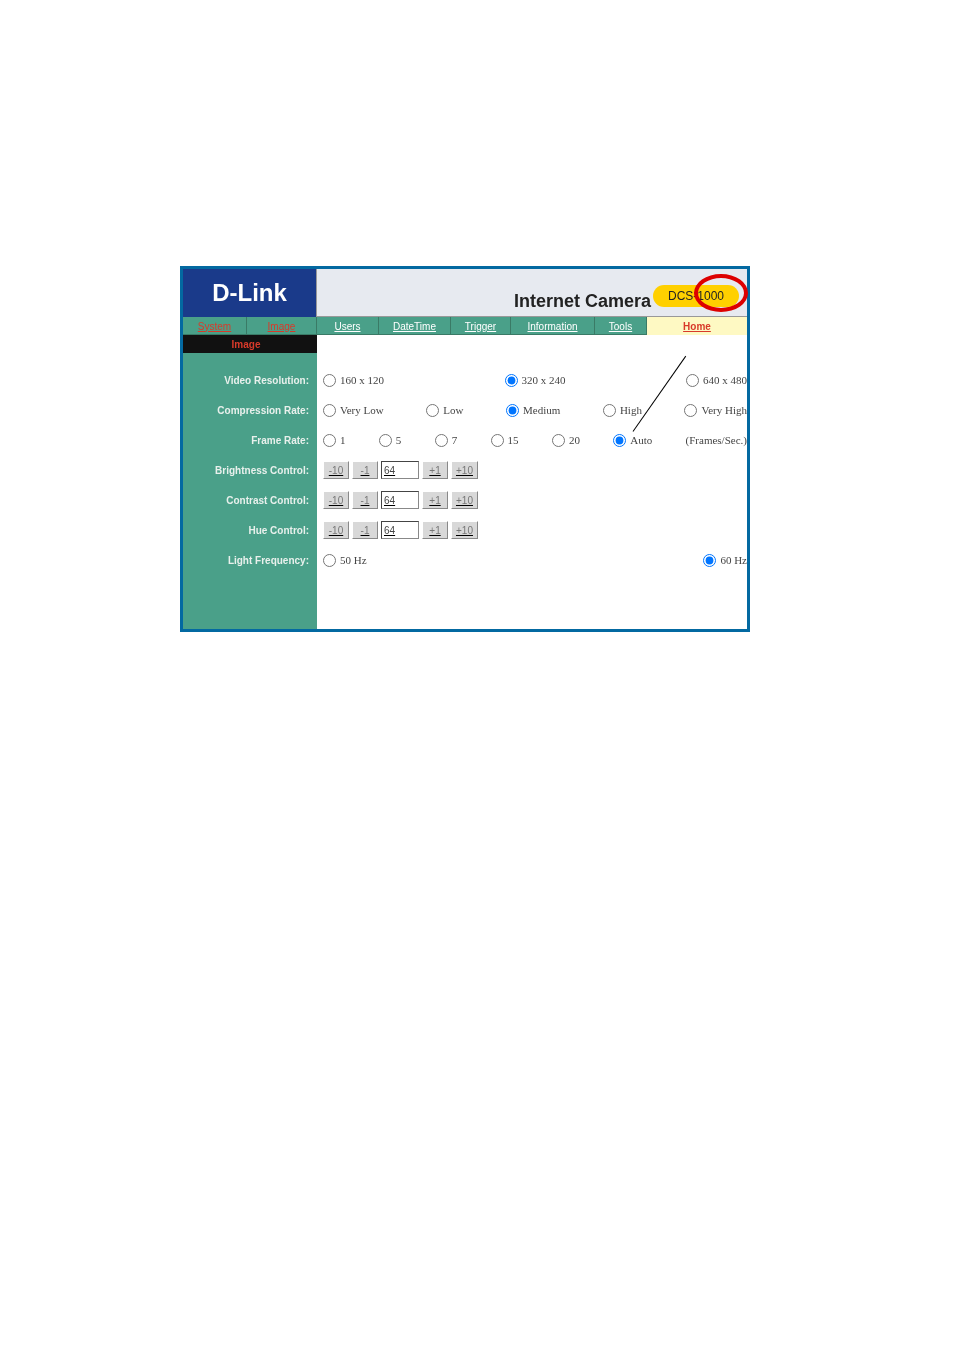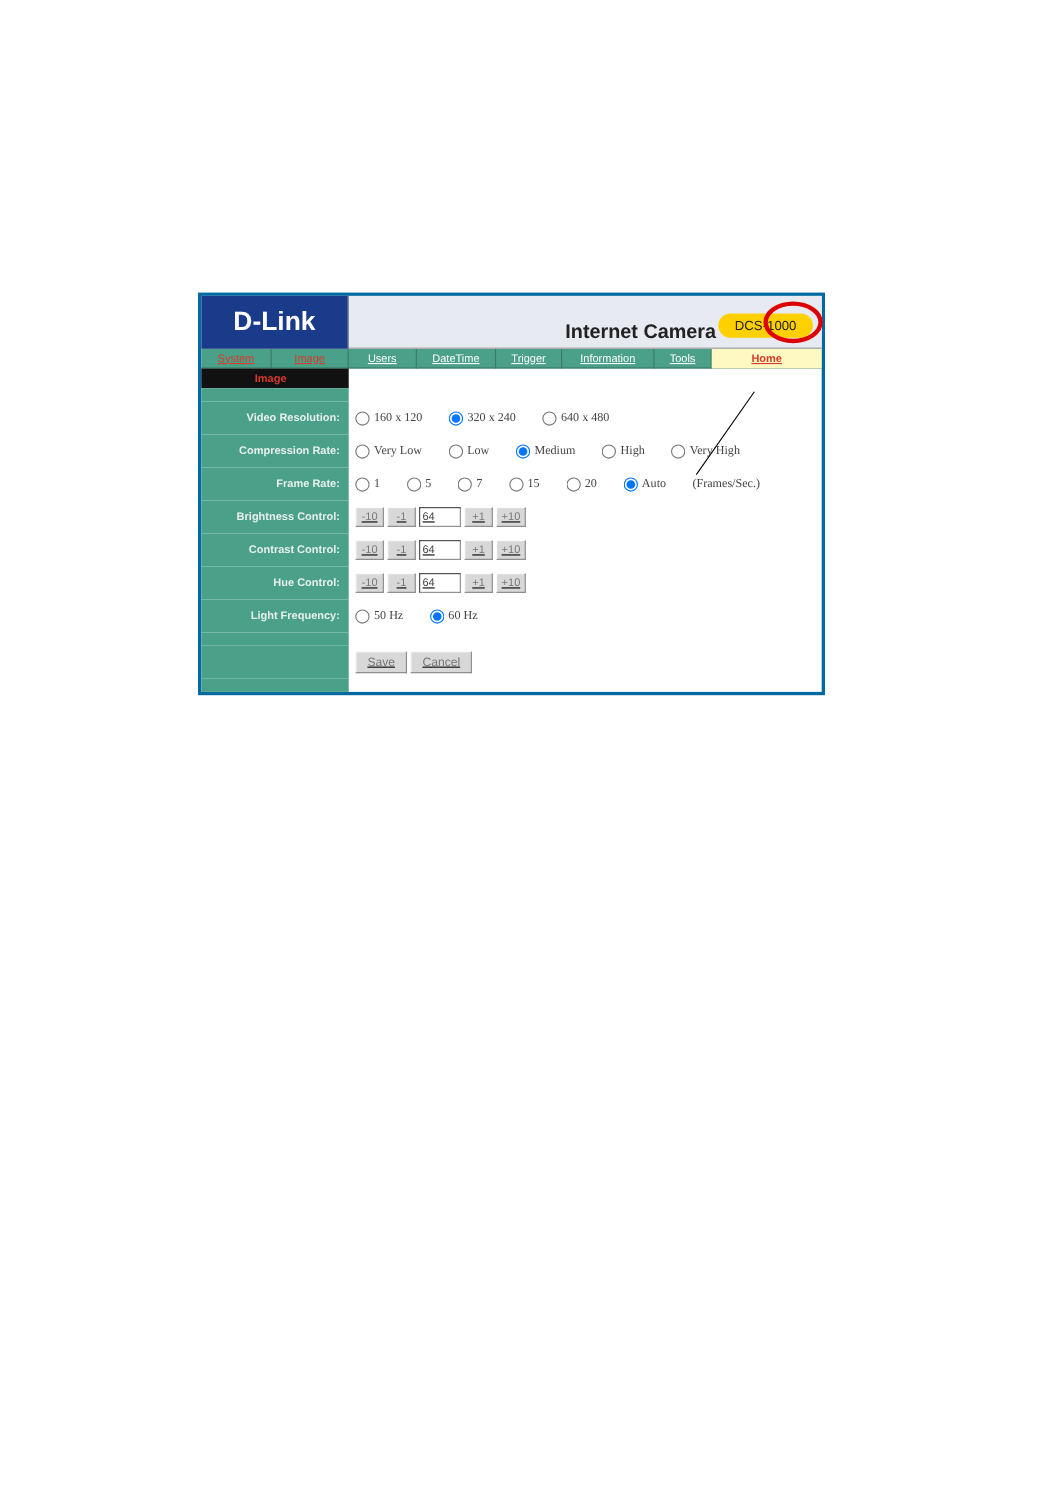--- a/index.html
+++ b/index.html
@@ -8,21 +8,21 @@
     .frame { position: absolute; left: 180px; top: 266px; width: 570px; border: 3px solid #0369a1; background: #fff; }
     .header { position: relative; height: 48px; background: #e7eaf0; border-bottom: 1px solid #999; }
     .logo-area { position: absolute; left: 0; top: 0; width: 134px; height: 48px; background: #1a3a8a; color: #fff; font-weight: bold; font-family: Arial, sans-serif; display: flex; align-items: center; justify-content: center; font-size: 24px; border-right: 1px solid #999; }
     .header-right-text { position: absolute; right: 96px; top: 22px; font-family: Arial, sans-serif; font-size: 18px; font-weight: bold; color: #222; }
     .model-badge { position: absolute; right: 8px; top: 16px; width: 86px; height: 22px; background: #ffd000; border-radius: 11px; display: flex; align-items: center; justify-content: center; font-family: Arial, sans-serif; font-size: 12px; font-weight: normal; color: #222; }
     .nav { height: 18px; background: #4aa089; display: flex; border-bottom: 1px solid #3a7a66; }
     .nav-item { height: 18px; display: flex; align-items: center; justify-content: center; font-family: Arial, sans-serif; font-size: 10px; color: #fff; text-decoration: underline; border-right: 1px solid #3a7a66; padding: 0 4px; cursor: pointer; }
     .nav-item.active-system { color: #d83a2a; }
     .nav-item.active-image { color: #d83a2a; }
     .nav-item.home { background: #fef9c3; color: #d83a2a; font-weight: bold; }
-    .radio-line { font-size: 11px; color: #444; display: flex; align-items: center; gap: 24px; padding-left: 6px; }
+    .radio-line { font-size: 11px; color: #444; display: flex; align-items: center; gap: 4px; padding-left: 6px; justify-content: space-between; }
     .radio-opt { display: inline-flex; align-items: center; gap: 2px; }
     .radio-opt input[type=radio] { margin: 0 2px 0 0; }
     .control-line { display: flex; align-items: center; gap: 3px; padding-left: 6px; text-decoration: underline; }
     .btn-small { font-size: 10px; height: 18px; min-width: 26px; background: #d8d8d8; border: 1px solid #888; border-top-color: #fff; border-left-color: #fff; color: #777; cursor: pointer; padding: 0 4px; }
     .num-input { width: 38px; height: 18px; font-size: 10px; border: 1px solid #888; border-top-color: #444; border-left-color: #444; background: #fff; padding-left: 2px; color: #444; }
     .action-btn { font-size: 11px; height: 20px; padding: 0 10px; background: #d8d8d8; border: 1px solid #888; border-top-color: #fff; border-left-color: #fff; color: #777; cursor: pointer; }
     .annot-circle { position: absolute; border: 4px solid #d00; border-radius: 50%; pointer-events: none; }
     .annot-line { position: absolute; background: #000; height: 1px; transform-origin: left center; pointer-events: none; }
     
     .row { display: flex; align-items: center; min-height: 30px; }
@@ -188,24 +188,20 @@
         </div>
       </div>
 
       <div class="row gap-row">
           <div class="lbl"></div>
           <div class="fld"></div>
         </div>
 
       <div class="row">
         <div class="lbl"></div>
-        <div class="fld control-line">
-          <button class="action-btn">Save</button>
-          <button class="action-btn">Cancel</button>
-        </div>
       </div>
 
       <div class="row gap-row">
           <div class="lbl" style="border-bottom-left-radius:0"></div>
           <div class="fld"></div>
         </div>
     </div>
   </div>
 
   <div class="annot-circle" style="left:694px; top:274px; width:54px; height:38px;"></div>

